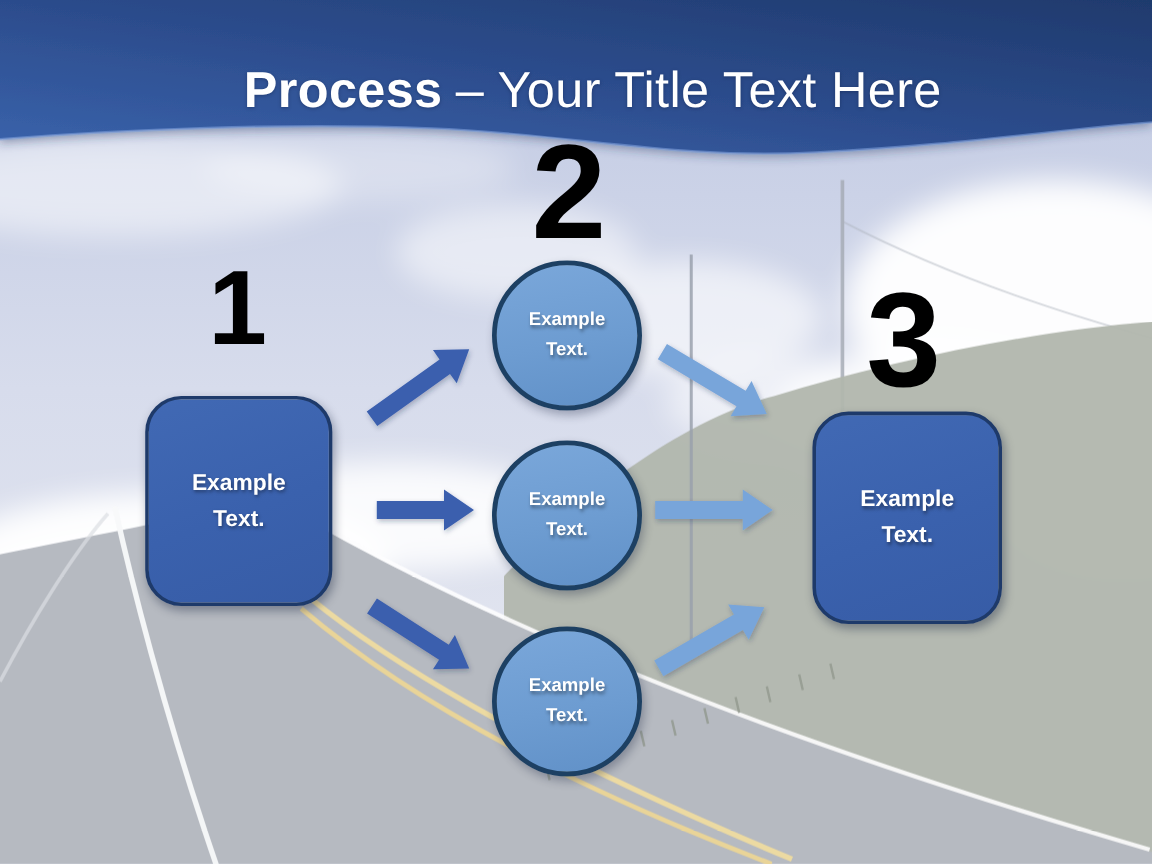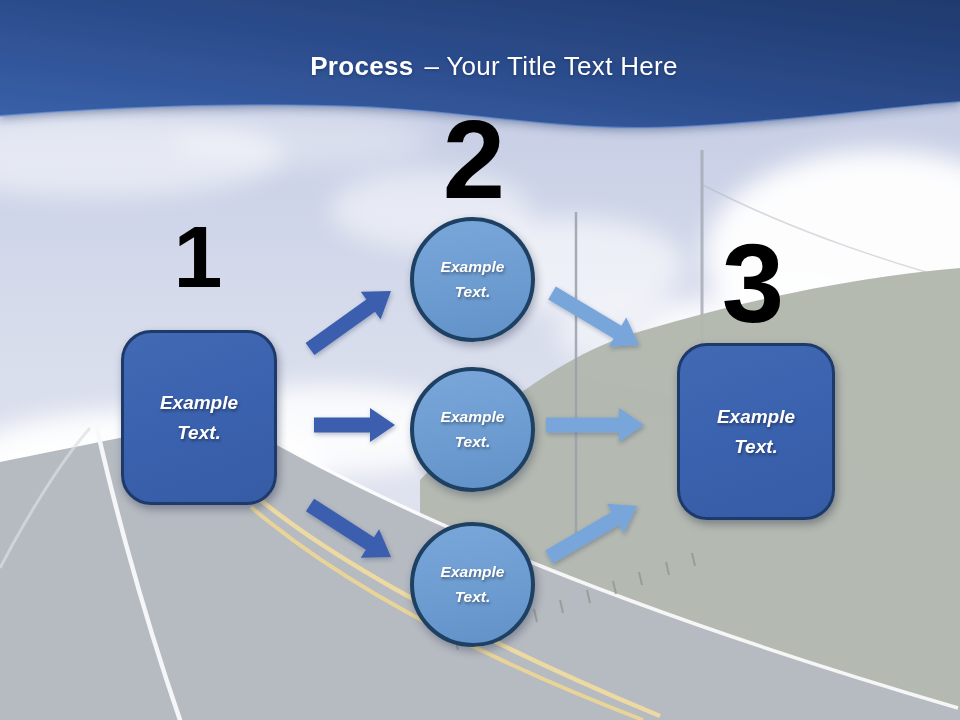--- a/index.html
+++ b/index.html
@@ -7,21 +7,21 @@
     position:relative;width:960px;height:720px;overflow:hidden;
     font-family:"Liberation Sans",sans-serif;background:#e9ebf2;
   }
   .slide svg{position:absolute;left:0;top:0;}
   .bg{z-index:0;}
   .band-svg{z-index:2;}
   .arrows{z-index:3;}
   .title-wrap{
     position:absolute;z-index:4;top:51px;left:0;width:100%;
     text-align:center;padding-left:28px;box-sizing:border-box;
-    color:#ffffff;font-size:26px;letter-spacing:.3px;
+    color:#ffffff;font-size:42px;letter-spacing:.3px;
     text-shadow:0 1px 3px rgba(10,20,50,.35);
   }
   .title-emph{font-weight:700;}
   .title-rest{font-weight:400;margin-left:11px;}
   .num{
     position:absolute;z-index:4;transform:translateX(-50%);
     color:#000;font-weight:700;line-height:1;
   }
   .num1{left:198px;top:213px;font-size:88px;}
   .num2{left:474px;top:104px;font-size:112px;}
@@ -40,21 +40,21 @@
     width:125px;height:125px;border-radius:50%;
     border:4px solid #1d4063;
     background:linear-gradient(170deg,#7aa7da 0%,#6d9cd1 55%,#6191c8 100%);
     box-shadow:2px 4px 8px rgba(10,20,50,.3);
     display:flex;align-items:center;justify-content:center;
   }
   .c1{top:217px;}
   .c2{top:367px;}
   .c3{top:522px;}
   .shape-label{
-    color:#fff;font-weight:700;font-style:italic;text-align:center;
+    color:#fff;font-weight:700;text-align:center;
     line-height:1.55;max-width:104px;
     text-shadow:1px 2px 3px rgba(0,0,0,.4);
   }
   .box .shape-label{font-size:19px;}
   .circle .shape-label{font-size:15.5px;max-width:96px;}
 </style>
 </head>
 <body>
 
 <div class="slide">

